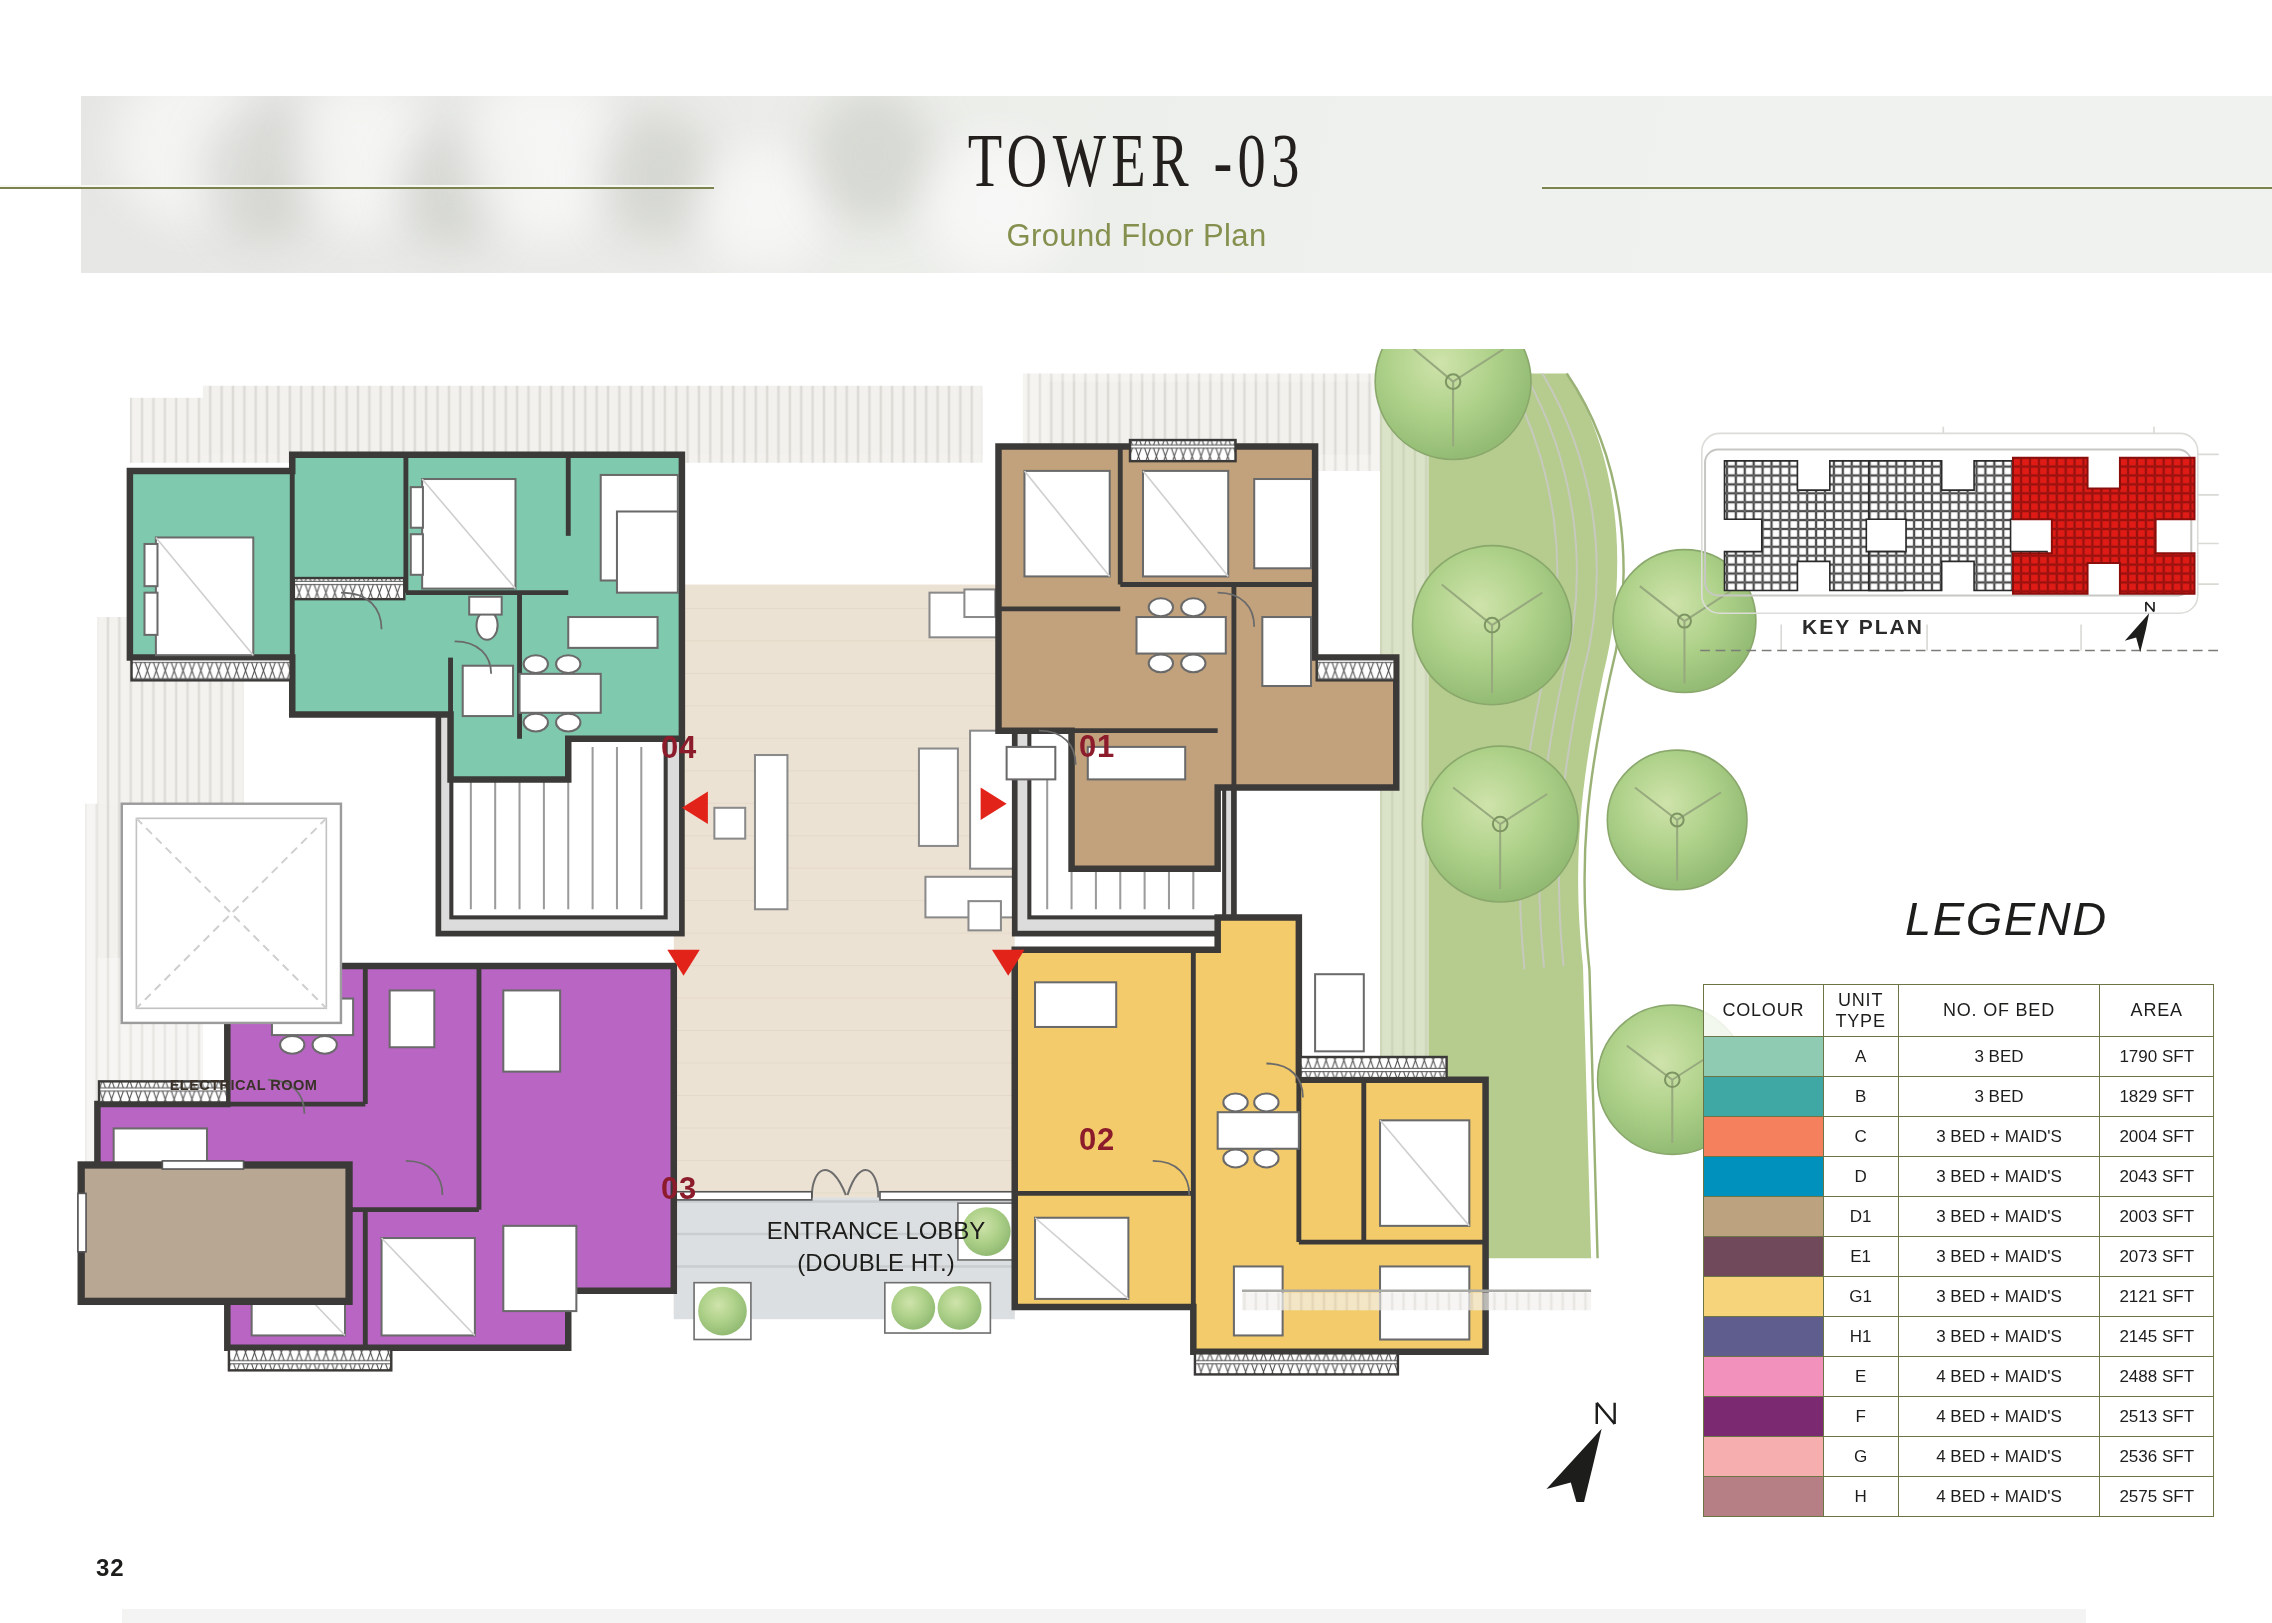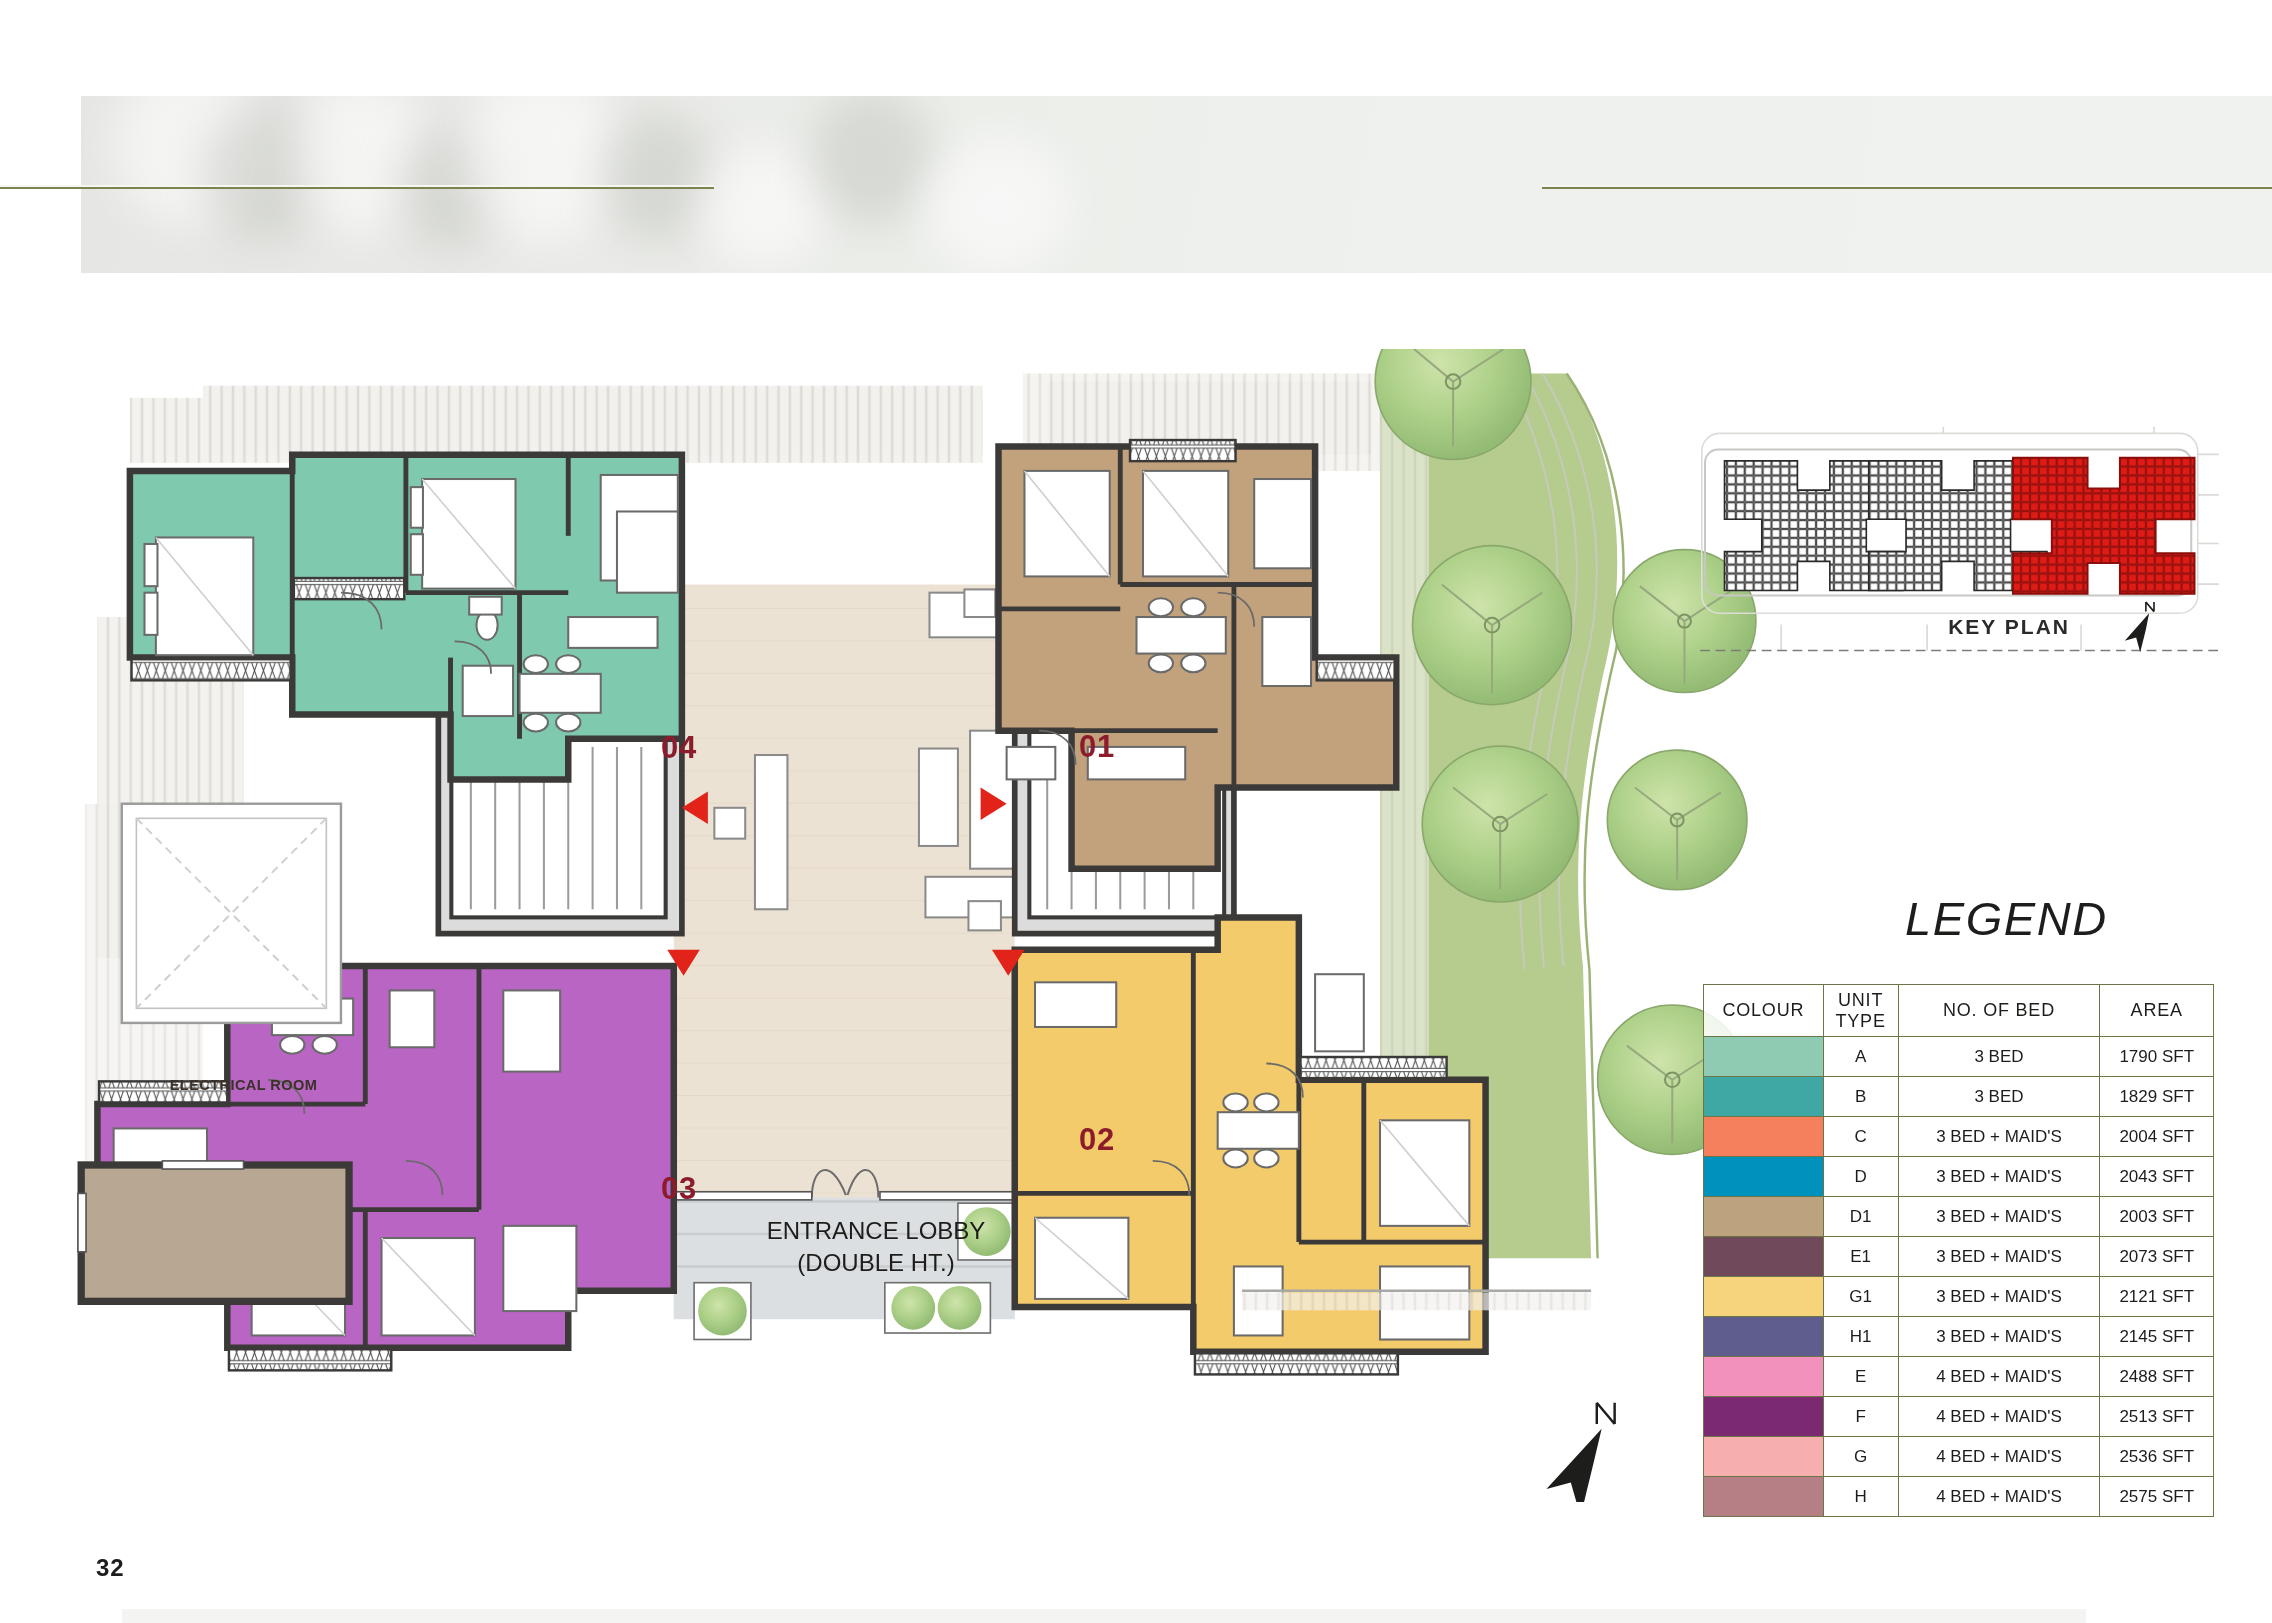--- a/index.html
+++ b/index.html
@@ -48,21 +48,21 @@
   #hdr-rule-left  { left: 0px;    width: 714px; }
   #hdr-rule-right { left: 1542px; width: 730px; }
 
   
   #plan-canvas { position:absolute; left:0; top:349px; width:2273px; height:1153px; }
   #plan-canvas svg { display:block; }
 
   
   #key-plan { position:absolute; left:1700px; top:422px; width:519px; height:235px; }
   #key-plan-label {
-    position:absolute; left:1802px; top:615px; width:268px; text-align:right;
+    position:absolute; left:1802px; top:615px; width:268px; text-align:left;
     font-size:21px; letter-spacing:2px; color:#2a2a2a; font-weight:600;
   }
 
   
   #legend-title {
     position:absolute; left:1857px; top:891px;
     font-family:"Liberation Sans", sans-serif;
     font-style: italic; font-weight:400;
     font-size:47px; letter-spacing:1.6px; color:#1d1d1b;margin-left:48px;
   }
@@ -130,20 +130,24 @@
     <div class="mottle d" style="left:317px;top:32px;  width:106px; height:122px;"></div>
     <div class="mottle" style="left:381px; top:-24px; width:162px; height:170px;"></div>
     <div class="mottle d" style="left:519px;top:16px;  width:114px; height:130px;"></div>
     <div class="mottle" style="left:617px; top:49px;  width:130px; height:122px;"></div>
     <div class="mottle d" style="left:730px;top:-8px; width:122px; height:138px;"></div>
     <div class="mottle" style="left:844px;top:41px;  width:146px; height:138px;"></div>
   </div>
   <div class="hdr-rule" id="hdr-rule-left"></div>
   <div class="hdr-rule" id="hdr-rule-right"></div>
 
+  <div id="header-title-wrap">
+    <div id="header-title">TOWER  -03</div>
+    <div id="header-subtitle">Ground Floor Plan</div>
+  </div>
 
   <div class="watermark" style="left:207px; top:568px; transform:rotate(-22deg);">&nbsp;</div>
 
   <div id="plan-canvas">
   <svg width="2273" height="1153" viewBox="0 0 2800 1420" xmlns="http://www.w3.org/2000/svg">
     <defs>
       <pattern id="hatch" width="9" height="9" patternUnits="userSpaceOnUse">
         <rect width="9" height="9" fill="#ffffff"></rect>
         <path d="M0,9 L9,0" stroke="#cfcfcf" stroke-width="1.2"></path>
       </pattern>

